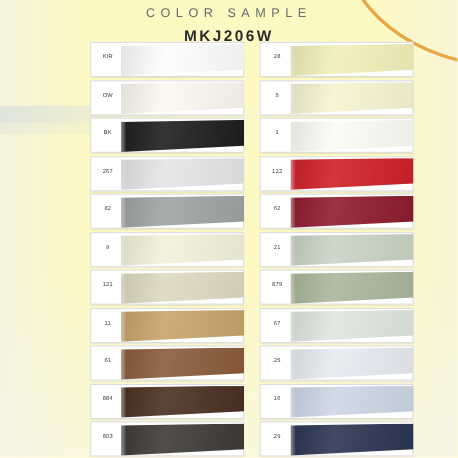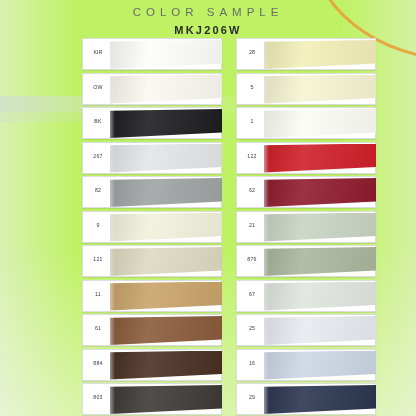--- a/index.html
+++ b/index.html
@@ -10,21 +10,21 @@
     width: 416px;
     height: 416px;
     background: #ffffff;
     font-family: "Liberation Sans", sans-serif;
     overflow: hidden;
   }
   #page {
     position: relative;
     width: 416px;
     height: 416px;
-    background: #bef264;
+    background: #fef9c3;
     overflow: hidden;
   }
   
   #paper-shade {
     position: absolute;
     left: 0; top: 0; right: 0; bottom: 0;
     background:
       linear-gradient(180deg, rgba(255,255,255,0.0) 0%, rgba(250,250,248,0.0) 60%, rgba(246,246,244,0.5) 100%),
       linear-gradient(90deg, rgba(238,240,242,0.55) 0%, rgba(255,255,255,0) 18%, rgba(255,255,255,0) 82%, rgba(240,240,238,0.45) 100%);
     pointer-events: none;
@@ -49,21 +49,21 @@
     text-align: center;
   }
   #title {
     font-size: 11.5px;
     letter-spacing: 5px;
     color: #6a6a6a;
     font-weight: 400;
   }
   #subtitle {
     margin-top: 6px;
-    font-size: 11px;
+    font-size: 14px;
     letter-spacing: 2.2px;
     color: #2b2b2b;
     font-weight: 700;
   }
   
   .band {
     position: absolute;
     left: 0;
     width: 416px;
     height: 16px;

